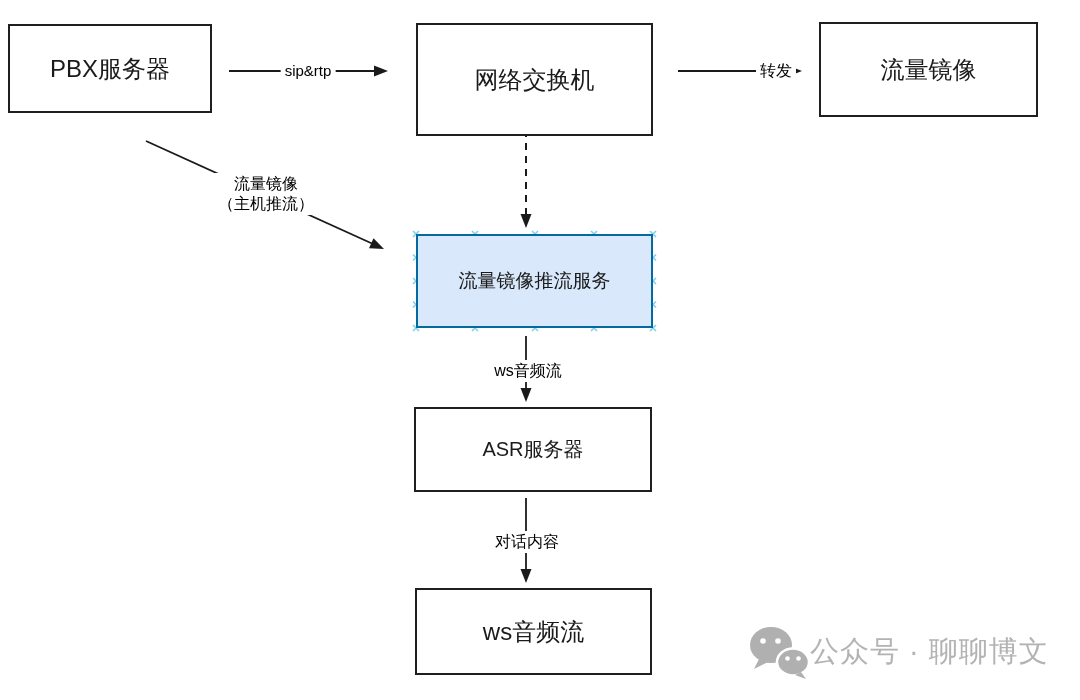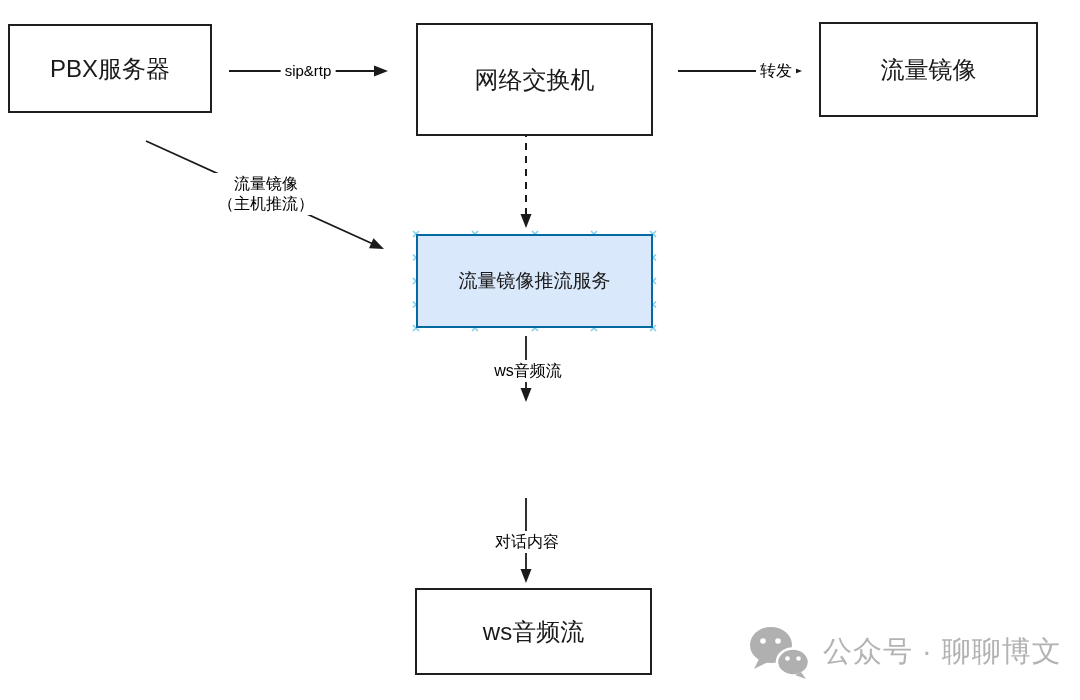--- a/index.html
+++ b/index.html
@@ -49,21 +49,21 @@
     padding: 1px 4px;
     white-space: nowrap;
     text-align: center;
   }
   .watermark {
     position: absolute;
     left: 746px;
     top: 624px;
     display: flex;
     align-items: center;
-    gap: 13px;
+    gap: 0;
   }
   .watermark-text {
     color: #b3b3b3;
     font-size: 29px;
     letter-spacing: 1px;
     white-space: nowrap;
   }
 </style>
 </head>
 <body>
@@ -136,20 +136,23 @@
   </div>
 
   <div class="node" style="left:819px; top:22px; width:219px; height:95px;">
     <span>流量镜像</span>
   </div>
 
   <div class="node node-blue" style="left:416px; top:234px; width:237px; height:94px;">
     <span>流量镜像推流服务</span>
   </div>
 
+  <div class="node node-asr" style="left:414px; top:407px; width:238px; height:85px;">
+    <span>ASR服务器</span>
+  </div>
 
   <div class="node" style="left:415px; top:588px; width:237px; height:87px;">
     <span>ws音频流</span>
   </div>
 
   <div class="edge-label" style="left:308px; top:71px; font-size:15px;">sip&amp;rtp</div>
 
   <div class="edge-label" style="left:740px; top:71px;margin-left:36px;">转发</div>
 
 

